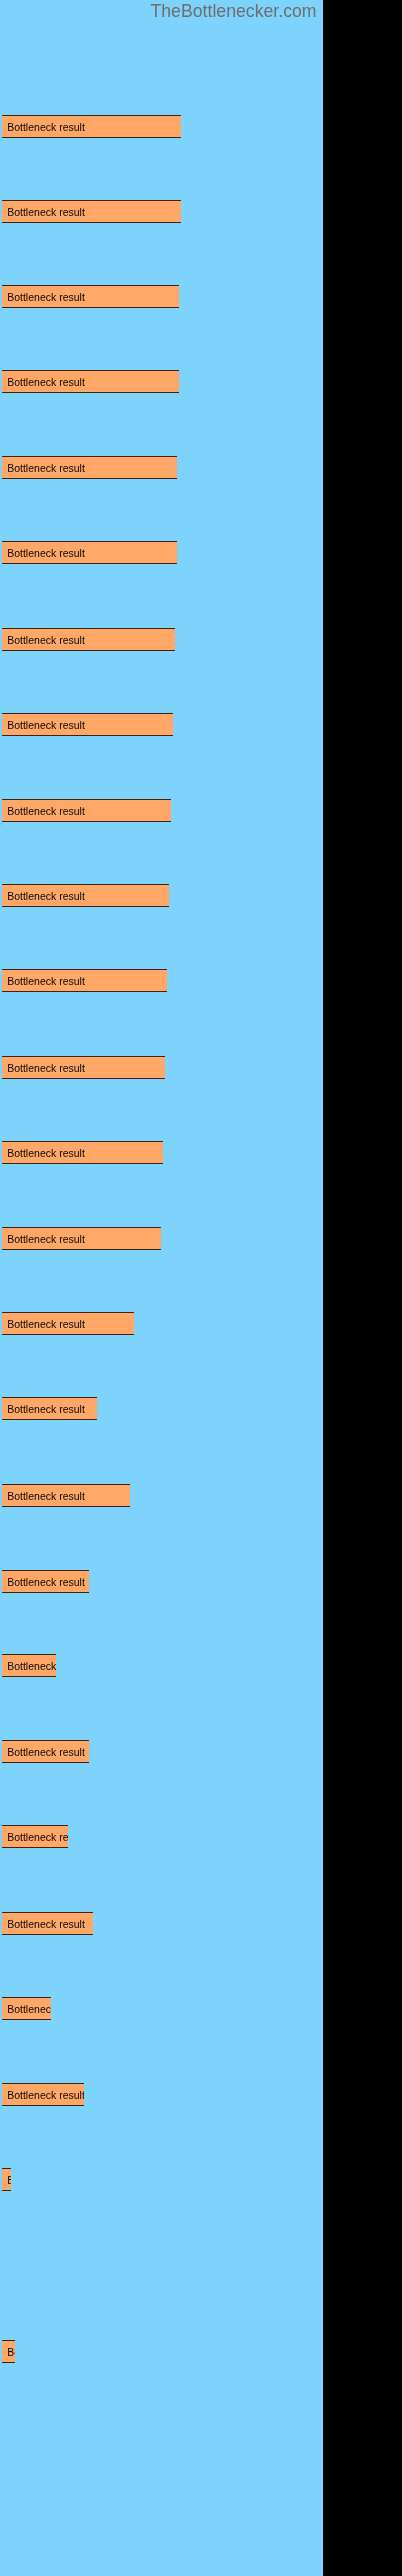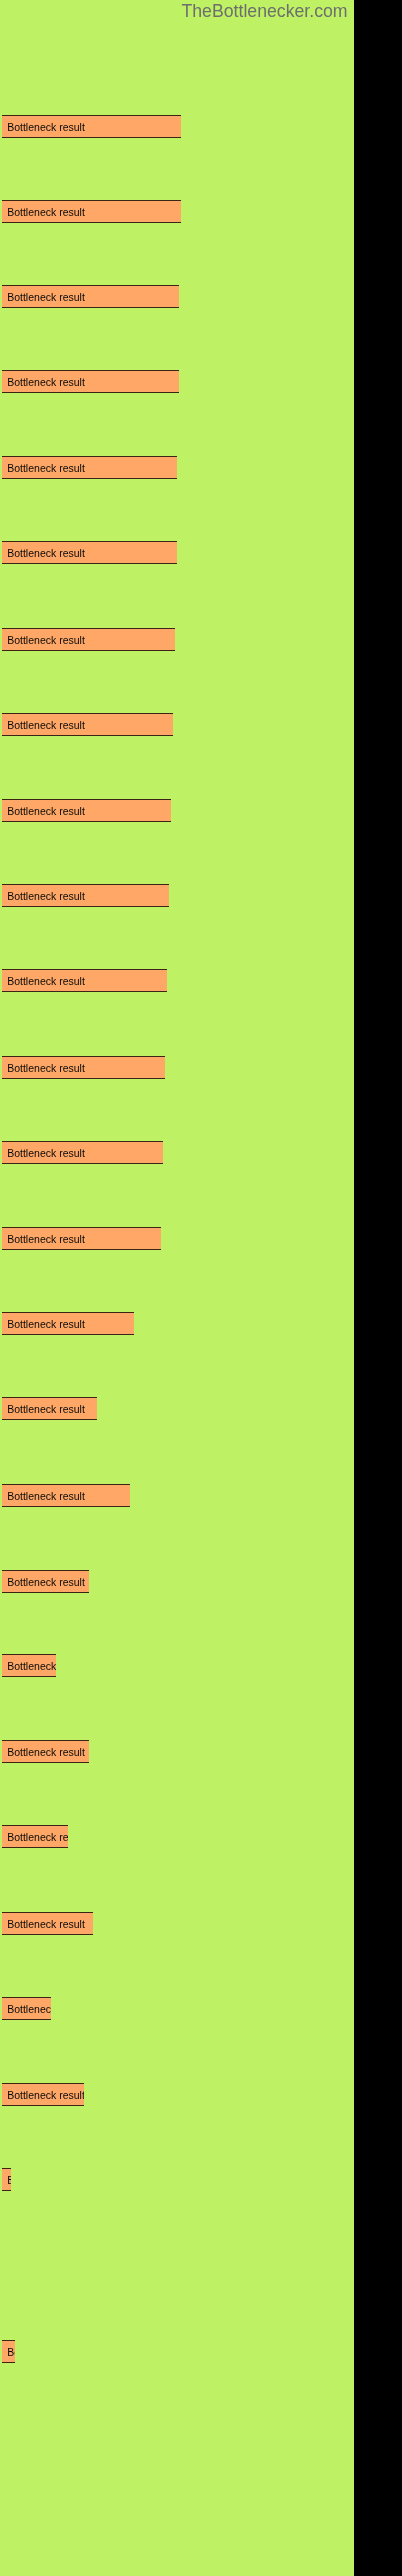--- a/index.html
+++ b/index.html
@@ -13,23 +13,23 @@
     height: 2576px;
     position: relative;
     overflow: hidden;
     font-family: "Liberation Sans", sans-serif;
     -webkit-font-smoothing: antialiased;
   }
   #chart-root {
     position: absolute;
     left: 0;
     top: 0;
-    width: 354px;
+    width: 323px;
     height: 2576px;
-    background: #bef264;
+    background: #7dd3fc;
   }
   #watermark {
     position: absolute;
     right: 6.4px;
     top: 0.8px;
     font-size: 17.7px;
     line-height: 21px;
     color: #6e6e6e;
     letter-spacing: 0px;
     white-space: nowrap;

